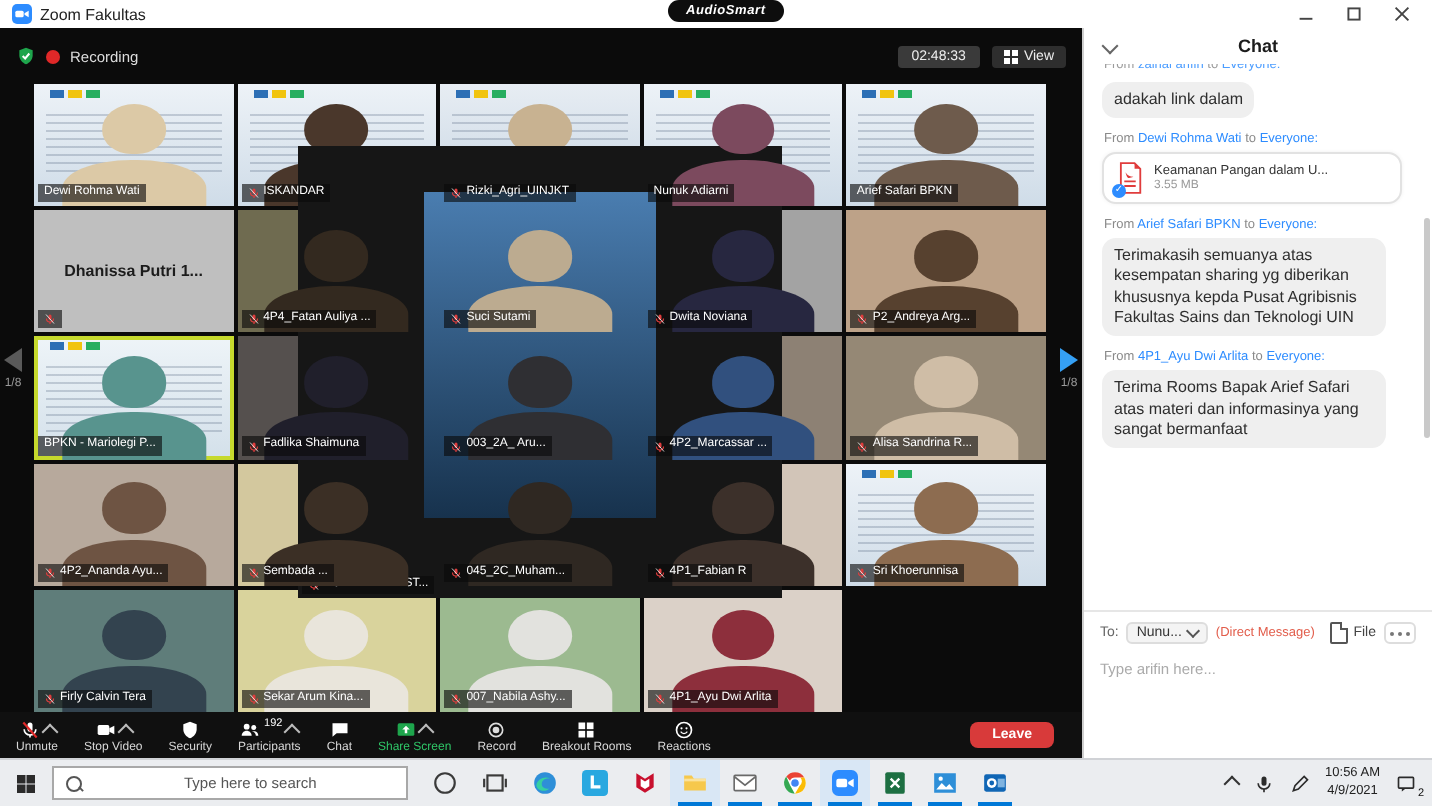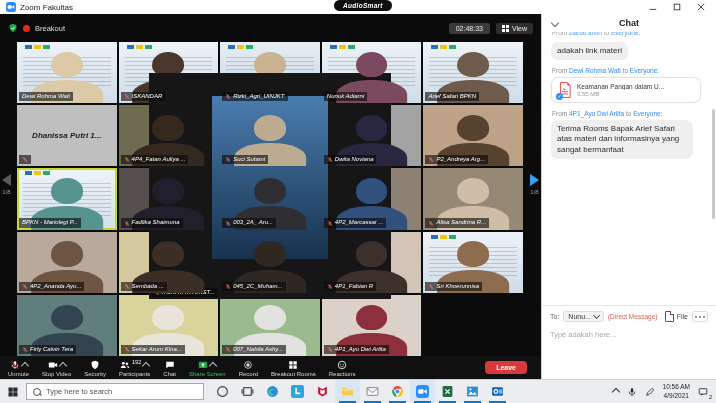--- a/index.html
+++ b/index.html
@@ -26,21 +26,21 @@
   .meet-topright{margin-left:auto;display:flex;align-items:center;gap:6px;}
   .timer{background:#3a3a3a;color:#eee;font-size:7px;padding:2px 7px;border-radius:2px;}
   .view-btn{display:flex;align-items:center;gap:3px;background:#2e2e2e;border:none;color:#eee;font-size:7px;padding:2px 6px;border-radius:2px;cursor:pointer;font-family:inherit;}
   .grid-ic{width:7px;height:7px;display:inline-block;background:
     linear-gradient(#fff,#fff) 0 0/3px 3px no-repeat,
     linear-gradient(#fff,#fff) 4px 0/3px 3px no-repeat,
     linear-gradient(#fff,#fff) 0 4px/3px 3px no-repeat,
     linear-gradient(#fff,#fff) 4px 4px/3px 3px no-repeat;}
 
   .grid{position:absolute;left:17px;right:18px;top:28px;bottom:23px;display:grid;grid-template-columns:repeat(5,1fr);grid-template-rows:repeat(5,1fr);gap:2px;}
-  .tile{position:relative;overflow:hidden;background:#333;font-style:italic;}
+  .tile{position:relative;overflow:hidden;background:#333;}
   .tile.active{outline:2px solid #c6d92d;outline-offset:-2px;z-index:2;}
   .tile.poster::before{content:'';position:absolute;left:8px;top:3px;width:7px;height:4px;background:#2d6fb5;box-shadow:9px 0 0 #f1c40f,18px 0 0 #27ae60;z-index:1;}
   .tile.poster::after{content:'';position:absolute;left:6px;right:6px;top:15px;bottom:14px;background:repeating-linear-gradient(180deg,rgba(50,70,100,.22) 0 1px,transparent 1px 4px);z-index:0;}
   .p-head{position:absolute;left:50%;top:16%;width:32%;height:42%;transform:translateX(-50%);border-radius:50% 50% 46% 46%;z-index:2;}
   .p-body{position:absolute;left:50%;bottom:-10%;width:72%;height:48%;transform:translateX(-50%);border-radius:48% 48% 0 0;z-index:2;}
   .photo{position:absolute;left:26%;right:26%;top:10%;bottom:18%;z-index:2;}
   .card-name{position:absolute;left:0;right:0;top:42%;text-align:center;font-size:8px;font-weight:bold;color:#1c1c1c;z-index:2;}
   .name-tag{position:absolute;left:2px;bottom:2px;max-width:93%;background:rgba(10,10,10,.62);color:#fff;font-size:6px;line-height:1.2;padding:1px 3px;display:flex;align-items:center;gap:2px;white-space:nowrap;overflow:hidden;z-index:3;}
   .mic-off{width:6px;height:7px;display:inline-flex;flex:none;}
   .mic-off svg{width:6px;height:7px;}
@@ -95,21 +95,21 @@
   .dots{width:2px;height:2px;border-radius:50%;background:#777;box-shadow:-4px 0 0 #777,4px 0 0 #777;}
   .type-placeholder{margin-top:8px;font-size:7.5px;color:#aaa;cursor:text;}
 
   
   .taskbar{position:absolute;left:0;top:379px;width:716px;height:24px;background:#ebedf0;border-top:1px solid #d0d2d6;box-sizing:border-box;display:flex;align-items:center;z-index:6;}
   .start{width:26px;height:23px;background:none;border:none;display:flex;align-items:center;justify-content:center;cursor:pointer;}
   .start svg{width:12px;height:12px;}
   .searchbox{width:178px;height:17px;background:#fff;border:1px solid #a8a8a8;display:flex;align-items:center;gap:5px;padding:0 6px;box-sizing:border-box;cursor:text;}
   .mag{width:6px;height:6px;border:1px solid #555;border-radius:50%;position:relative;flex:none;}
   .mag::after{content:'';position:absolute;left:5px;top:5px;width:3px;height:1px;background:#555;transform:rotate(45deg);}
-  .search-text{font-size:7.5px;color:#555;white-space:nowrap;}
+  .search-text{font-size:7.5px;color:#555;white-space:nowrap;margin-left:46px;}
   .tb-icons{display:flex;align-items:center;margin-left:6px;}
   .tb-slot{width:25px;height:23px;display:flex;align-items:center;justify-content:center;position:relative;cursor:pointer;}
   .tb-slot svg{width:13px;height:13px;}
   .tb-slot.open::after{content:'';position:absolute;left:4px;right:4px;bottom:0;height:2px;background:#0078d7;}
   .tb-slot.active{background:#d9e7f5;}
   .tray{margin-left:auto;display:flex;align-items:center;gap:8px;padding-right:8px;}
   .tray-chev{width:5px;height:5px;border-left:1px solid #333;border-top:1px solid #333;transform:rotate(45deg);cursor:pointer;}
   .tray svg{width:10px;height:10px;}
   .tray .tray-ic{display:inline-flex;cursor:pointer;}
   .clock{display:flex;flex-direction:column;align-items:center;font-size:6.5px;color:#222;line-height:1.25;cursor:default;}
@@ -151,21 +151,21 @@
   <div class="brand-badge">AudioSmart</div>
 
   <div class="meeting">
     <div class="meet-top">
       <div class="meet-status">
         <svg viewBox="0 0 24 24">
             <path d="M12 2l8 3v6c0 5-3.5 9-8 11-4.5-2-8-6-8-11V5z" fill="#1ea54c"></path>
             <path d="M8 12l3 3 5-6" stroke="#fff" stroke-width="2.4" fill="none"></path>
           </svg>
         <span class="rec-dot"></span>
-        <span class="rec-label">Breakout</span>
+        <span class="rec-label">Recording</span>
       </div>
       <div class="meet-topright">
         <span class="timer">02:48:33</span>
         <button class="view-btn">
           <span class="grid-ic"></span>
           <span>View</span>
         </button>
       </div>
     </div>
 
@@ -637,56 +637,57 @@
       <button class="leave">Leave</button>
     </div>
   </div>
 
   <div class="chat">
     <div class="chat-header">
       <span class="chev-down"></span>
       <span class="chat-title">Chat</span>
     </div>
     <div class="chat-messages">
-        <div class="msg"><div class="sender"><span>From </span><span class="blue">zainal arifin</span><span> to </span><span class="blue">Everyone:</span></div><div class="bubble">adakah link materi</div></div>
+        <div class="msg"><div class="sender"><span>From </span><span class="blue">zainal arifin</span><span> to </span><span class="blue">Everyone:</span></div><div class="bubble">adakah link dalam</div></div>
         <div class="msg">
           <div class="sender"><span>From </span><span class="blue">Dewi Rohma Wati</span><span> to </span><span class="blue">Everyone:</span></div>
           <div class="filecard">
             <span class="pdfwrap"><svg viewBox="0 0 24 28">
                 <path d="M4 1h12l5 5v21H4z" fill="#fff" stroke="#e03c3c" stroke-width="1.6"></path>
                 <path d="M16 1l5 5h-5z" fill="#e03c3c"></path>
                 <path d="M7 17h10M7 21h10" stroke="#e03c3c" stroke-width="1.6"></path>
                 <path d="M8 9c2 3 4 4 7 4-3 1-5 2-6-1s-1-3-1-3z" fill="#e03c3c"></path>
               </svg><span class="pdfcheck">✓</span></span>
             <span class="fmeta">
               <span class="fname">Keamanan Pangan dalam U...</span>
               <span class="fsize">3.55 MB</span>
             </span>
           </div>
         </div>
+        <div class="msg"><div class="sender"><span>From </span><span class="blue">Arief Safari BPKN</span><span> to </span><span class="blue">Everyone:</span></div><div class="bubble">Terimakasih semuanya atas kesempatan sharing yg diberikan khususnya kepda Pusat Agribisnis Fakultas Sains dan Teknologi UIN</div></div>
         <div class="msg"><div class="sender"><span>From </span><span class="blue">4P1_Ayu Dwi Arlita</span><span> to </span><span class="blue">Everyone:</span></div><div class="bubble">Terima Rooms Bapak Arief Safari atas materi dan informasinya yang sangat bermanfaat</div></div>
       </div>
     <div class="chat-scrollbar"></div>
     <div class="composer">
       <div class="composer-row">
         <span class="to-label">To:</span>
         <button class="recipient">
           <span>Nunu...</span>
           <span class="caret"></span>
         </button>
         <span class="dm">(Direct Message)</span>
         <button class="file-btn">
           <span class="file-ic"></span>
           <span>File</span>
         </button>
         <button class="more-btn">
           <span class="dots"></span>
         </button>
       </div>
-      <div class="type-placeholder">Type adakah here...</div>
+      <div class="type-placeholder">Type arifin here...</div>
     </div>
   </div>
 
   <div class="taskbar">
     <button class="start">
       <svg viewBox="0 0 24 24">
           <rect x="3" y="3" width="8.5" height="8.5" fill="#2b2b2b"></rect>
           <rect x="12.5" y="3" width="8.5" height="8.5" fill="#2b2b2b"></rect>
           <rect x="3" y="12.5" width="8.5" height="8.5" fill="#2b2b2b"></rect>
           <rect x="12.5" y="12.5" width="8.5" height="8.5" fill="#2b2b2b"></rect>

